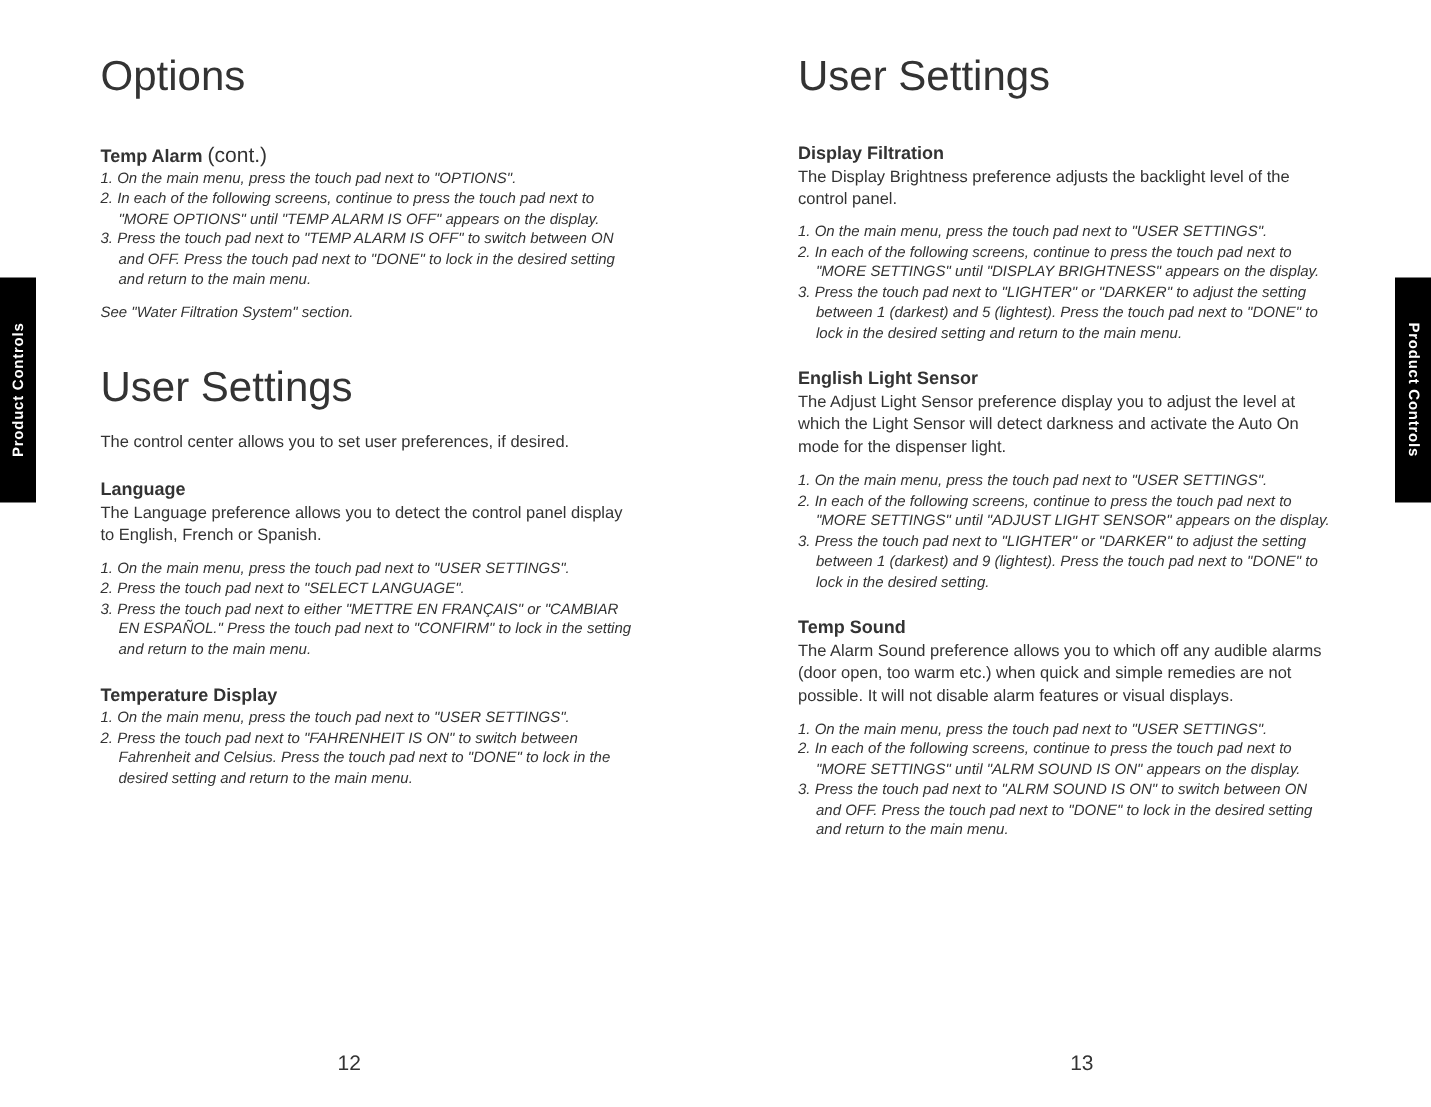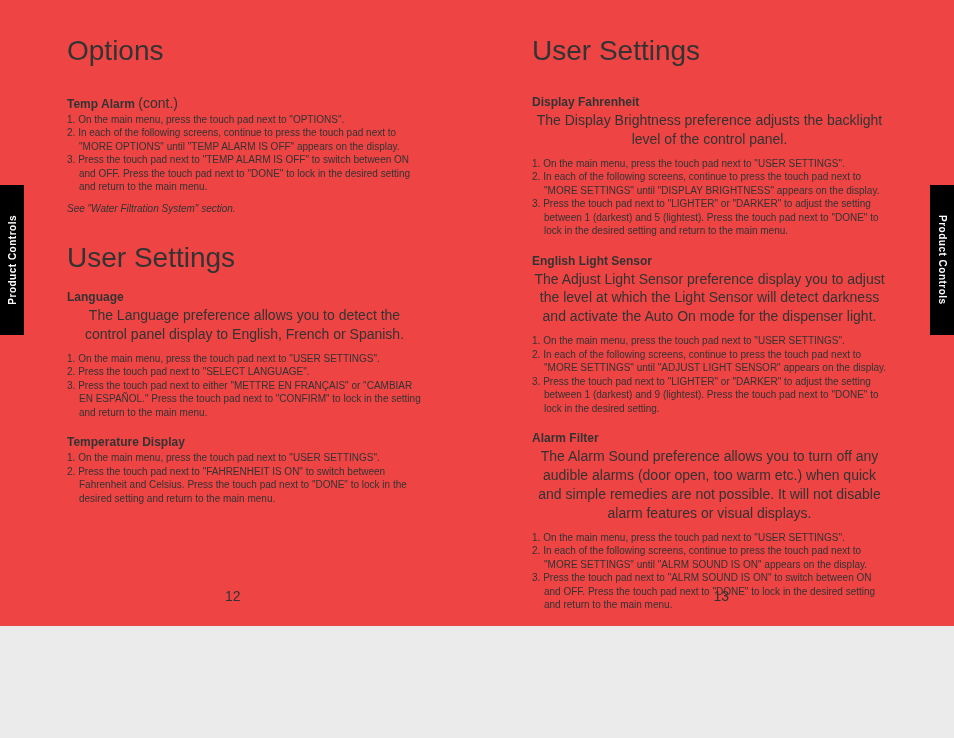--- a/index.html
+++ b/index.html
@@ -1,32 +1,32 @@
 <!DOCTYPE html>
 <html><head>
 <meta charset="utf-8">
 <style>
   * { box-sizing: border-box; margin: 0; padding: 0; }
   html, body { width: 954px; height: 738px; background: #ebebeb; font-family: Arial, Helvetica, sans-serif; color: #333; }
-  .page-spread { position: relative; width: 954px; height: 626px; background: #ef4444; }
+  .page-spread { position: relative; width: 954px; height: 738px; background: #ffffff; }
   .tab { position: absolute; background: #000; color: #fff; width: 24px; height: 150px; top: 185px; display: flex; align-items: center; justify-content: center; }
   .tab-left { left: 0; }
   .tab-right { right: 0; }
   .tab span { writing-mode: vertical-rl; font-size: 10px; font-weight: bold; letter-spacing: 0.5px; }
   .tab-left span { transform: rotate(180deg); }
   .columns { position: absolute; top: 0; left: 0; width: 100%; height: 100%; display: flex; }
   .col { width: 50%; padding: 36px 55px 0 67px; }
   .col-right { padding: 36px 67px 0 55px; }
   h1 { font-size: 28px; font-weight: 400; color: #333; margin-bottom: 28px; line-height: 1.1; }
   h2.section-title { font-size: 28px; font-weight: 400; color: #333; margin-top: 28px; margin-bottom: 14px; line-height: 1.1; }
   .subhead { font-size: 12px; font-weight: bold; color: #333; margin-top: 16px; margin-bottom: 2px; }
   .subhead .cont { font-weight: normal; font-size: 14px; }
-  .body { font-size: 14px; line-height: 1.35; color: #333; margin-bottom: 8px; max-width: 360px; text-align: center; }
+  .body { font-size: 11px; line-height: 1.35; color: #333; margin-bottom: 8px; max-width: 360px; }
   .italic { font-style: italic; font-size: 10px; line-height: 1.35; color: #333; margin-bottom: 8px; }
-  ol.steps { list-style: none; counter-reset: step; font-size: 10px; line-height: 1.35; color: #333; margin-bottom: 8px; max-width: 360px; }
+  ol.steps { list-style: none; counter-reset: step; font-size: 10px; line-height: 1.35; color: #333; margin-bottom: 8px; max-width: 360px; font-style: italic; }
   ol.steps li { counter-increment: step; padding-left: 12px; text-indent: -12px; margin-bottom: 0; }
   ol.steps li::before { content: counter(step) ". "; }
   .page-num { position: absolute; bottom: 22px; font-size: 14px; color: #333; }
   .page-num-left { left: 225px; }
   .page-num-right { right: 225px; }
 </style>
 </head>
 <body>
 
 <div class="page-spread">
@@ -49,57 +49,58 @@
       </div>
       <ol class="steps">
         <li>On the main menu, press the touch pad next to "OPTIONS".</li>
         <li>In each of the following screens, continue to press the touch pad next to "MORE OPTIONS" until "TEMP ALARM IS OFF" appears on the display.</li>
         <li>Press the touch pad next to "TEMP ALARM IS OFF" to switch between ON and OFF. Press the touch pad next to "DONE" to lock in the desired setting and return to the main menu.</li>
       </ol>
 
       <div class="italic">See "Water Filtration System" section.</div>
 
       <h2 class="section-title">User Settings</h2>
+      <div class="body">The control center allows you to set user preferences, if desired.</div>
 
       <div class="subhead">Language</div>
       <div class="body">The Language preference allows you to detect the control panel display to English, French or Spanish.</div>
       <ol class="steps">
         <li>On the main menu, press the touch pad next to "USER SETTINGS".</li>
         <li>Press the touch pad next to "SELECT LANGUAGE".</li>
         <li>Press the touch pad next to either "METTRE EN FRANÇAIS" or "CAMBIAR EN ESPAÑOL." Press the touch pad next to "CONFIRM" to lock in the setting and return to the main menu.</li>
       </ol>
 
       <div class="subhead">Temperature Display</div>
       <ol class="steps">
         <li>On the main menu, press the touch pad next to "USER SETTINGS".</li>
         <li>Press the touch pad next to "FAHRENHEIT IS ON" to switch between Fahrenheit and Celsius. Press the touch pad next to "DONE" to lock in the desired setting and return to the main menu.</li>
       </ol>
     </div>
 
     <div class="col col-right">
       <h1>User Settings</h1>
 
-      <div class="subhead">Display Fahrenheit</div>
+      <div class="subhead">Display Filtration</div>
       <div class="body">The Display Brightness preference adjusts the backlight level of the control panel.</div>
       <ol class="steps">
         <li>On the main menu, press the touch pad next to "USER SETTINGS".</li>
         <li>In each of the following screens, continue to press the touch pad next to "MORE SETTINGS" until "DISPLAY BRIGHTNESS" appears on the display.</li>
         <li>Press the touch pad next to "LIGHTER" or "DARKER" to adjust the setting between 1 (darkest) and 5 (lightest). Press the touch pad next to "DONE" to lock in the desired setting and return to the main menu.</li>
       </ol>
 
       <div class="subhead">English Light Sensor</div>
       <div class="body">The Adjust Light Sensor preference display you to adjust the level at which the Light Sensor will detect darkness and activate the Auto On mode for the dispenser light.</div>
       <ol class="steps">
         <li>On the main menu, press the touch pad next to "USER SETTINGS".</li>
         <li>In each of the following screens, continue to press the touch pad next to "MORE SETTINGS" until "ADJUST LIGHT SENSOR" appears on the display.</li>
         <li>Press the touch pad next to "LIGHTER" or "DARKER" to adjust the setting between 1 (darkest) and 9 (lightest). Press the touch pad next to "DONE" to lock in the desired setting.</li>
       </ol>
 
-      <div class="subhead">Alarm Filter</div>
-      <div class="body">The Alarm Sound preference allows you to turn off any audible alarms (door open, too warm etc.) when quick and simple remedies are not possible. It will not disable alarm features or visual displays.</div>
+      <div class="subhead">Temp Sound</div>
+      <div class="body">The Alarm Sound preference allows you to which off any audible alarms (door open, too warm etc.) when quick and simple remedies are not possible. It will not disable alarm features or visual displays.</div>
       <ol class="steps">
         <li>On the main menu, press the touch pad next to "USER SETTINGS".</li>
         <li>In each of the following screens, continue to press the touch pad next to "MORE SETTINGS" until "ALRM SOUND IS ON" appears on the display.</li>
         <li>Press the touch pad next to "ALRM SOUND IS ON" to switch between ON and OFF. Press the touch pad next to "DONE" to lock in the desired setting and return to the main menu.</li>
       </ol>
     </div>
 
   </div>
 
   <div class="page-num page-num-left">12</div>

